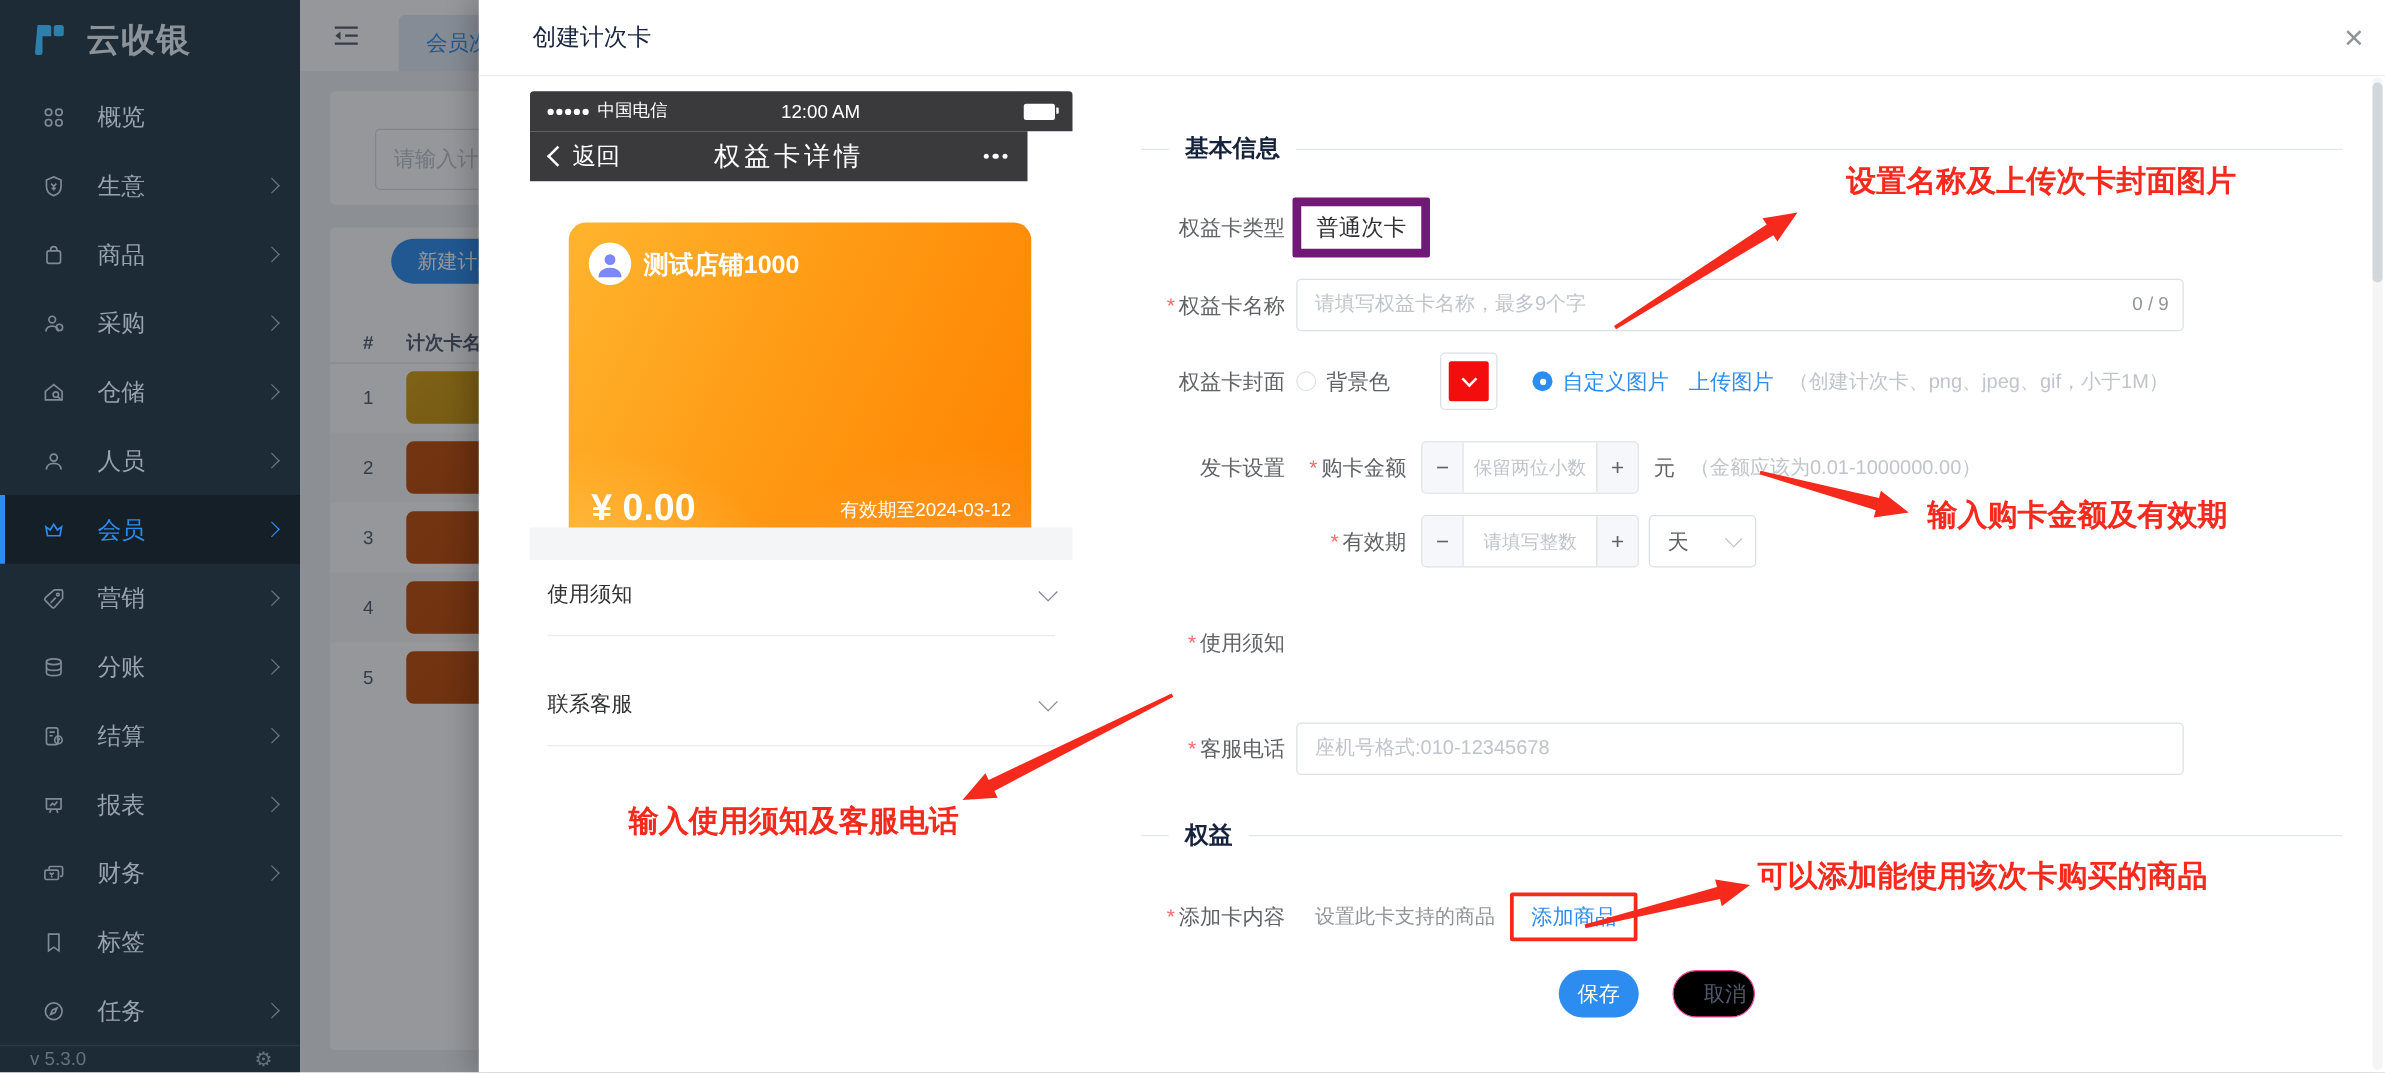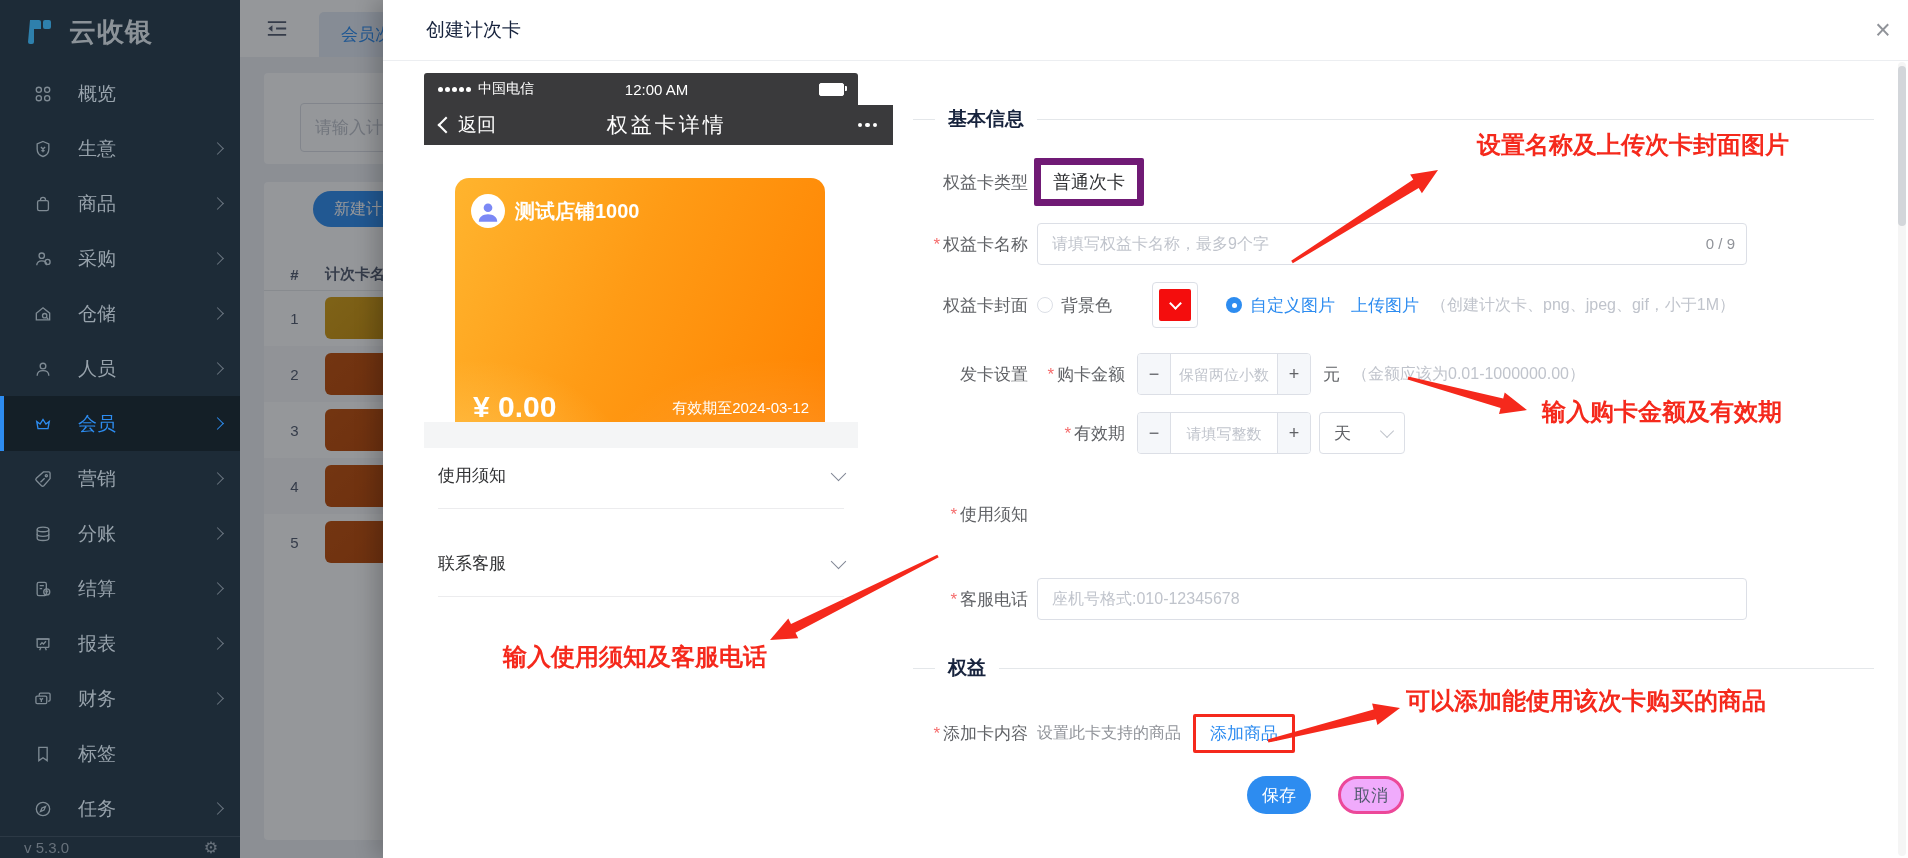--- a/index.html
+++ b/index.html
@@ -50,21 +50,21 @@
   .scrollthumb{position:absolute;right:2px;top:66px;width:8px;height:160px;background:#d3d6da;border-radius:4px;cursor:pointer;}
 
   
   .pstatus{position:absolute;left:41px;top:73px;width:434px;height:32px;background:#3a3a3c;border-radius:3px 3px 0 0;display:flex;align-items:center;color:#fff;padding:0 14px;box-sizing:border-box;}
   .sigdots{display:flex;gap:2px;margin-right:7px;}
   .sigdots i{width:5px;height:5px;border-radius:50%;background:#fff;}
   .carrier{font-size:14px;}
   .ptime{flex:1;text-align:center;font-size:15px;margin-left:-40px;}
   .batt{width:23px;height:11px;border:1px solid #fff;border-radius:2px;background:#fff;position:relative;}
   .batt::after{content:"";position:absolute;right:-4px;top:2.5px;width:2.5px;height:5px;background:#fff;border-radius:0 1px 1px 0;}
-  .pnav{position:absolute;left:41px;top:105px;width:469px;height:40px;background:#3a3a3c;display:flex;align-items:center;color:#fff;padding:0 16px;box-sizing:border-box;}
+  .pnav{position:absolute;left:41px;top:105px;width:398px;height:40px;background:#3a3a3c;display:flex;align-items:center;color:#fff;padding:0 16px;box-sizing:border-box;}
   .back{display:flex;align-items:center;gap:6px;font-size:19px;cursor:pointer;}
   .chevl{width:10px;height:10px;border-left:2.5px solid #fff;border-bottom:2.5px solid #fff;transform:rotate(45deg);}
   .pnavtitle{flex:1;text-align:center;font-size:21px;letter-spacing:3px;margin-left:-20px;}
   .moredots{display:flex;gap:3px;cursor:pointer;}
   .moredots i{width:4.5px;height:4.5px;border-radius:50%;background:#fff;}
 
   .vipcard{position:absolute;left:72px;top:178px;width:370px;height:268px;border-radius:14px;background:linear-gradient(115deg,#ffb42e,#ff9b15 45%,#ff8200);overflow:hidden;}
   .vipcard::before{content:"";position:absolute;inset:0;background:radial-gradient(90% 80% at 90% 115%,rgba(255,255,255,0.16),transparent 60%),radial-gradient(60% 60% at 5% 110%,rgba(255,220,120,0.5),transparent 70%);}
   .vhead{position:absolute;left:16px;top:16px;display:flex;align-items:center;gap:10px;}
   .avatar{width:34px;height:34px;border-radius:50%;background:#fff;overflow:hidden;display:flex;align-items:center;justify-content:center;}
@@ -105,25 +105,25 @@
   .stepbtn.minus{border-right:1px solid #dcdfe6;}
   .stepbtn.plus{border-left:1px solid #dcdfe6;}
   .stepin{flex:1;border:none;min-width:0;text-align:center;font-size:15px;color:#303133;font-family:inherit;outline:none;}
   .unit{color:#606266;font-size:17px;margin-left:12px;}
   .select{width:86px;height:42px;border:1px solid #dcdfe6;border-radius:4px;box-sizing:border-box;display:flex;align-items:center;justify-content:space-between;padding:0 12px 0 14px;margin-left:8px;color:#606266;font-size:17px;cursor:pointer;}
   .chevg{width:9px;height:9px;border-right:1.5px solid #c0c4cc;border-bottom:1.5px solid #c0c4cc;transform:rotate(45deg);margin-top:-4px;}
   .tareawrap{position:relative;margin-left:9px;width:710px;}
   .tarea{width:100%;height:67px;border:1px solid #dcdfe6;border-radius:4px;box-sizing:border-box;padding:10px 14px;font-size:16px;color:#303133;font-family:inherit;resize:none;display:block;}
   .tcounter{position:absolute;right:12px;bottom:8px;color:#909399;font-size:15px;}
   .rhandle{position:absolute;right:2px;bottom:2px;width:10px;height:10px;background:linear-gradient(135deg,transparent 50%,#bbb 50%,#bbb 56%,transparent 56%,transparent 70%,#bbb 70%,#bbb 76%,transparent 76%);}
-  .hint{color:#909399;font-size:16px;margin-left:9px;}
+  .hint{color:#909399;font-size:16px;margin-left:24px;}
   .addbox{border:3px solid #f5291c;border-radius:2px;padding:5px 14px;margin-left:12px;}
   .btnrow{position:absolute;left:864px;top:776px;display:flex;gap:27px;}
   .savebtn{width:64px;height:38px;background:#2d8cf0;color:#fff;border:none;border-radius:19px;font-size:17px;font-family:inherit;cursor:pointer;}
-  .cancelbtn{width:66px;height:38px;background:#f0abfc;color:#515a6e;border:3px solid #ec4899;border-radius:19px;font-size:17px;font-family:inherit;cursor:pointer;}
+  .cancelbtn{width:66px;height:38px;background:#000000;color:#515a6e;border:1px solid #ec4899;border-radius:19px;font-size:17px;font-family:inherit;cursor:pointer;text-align:right;}
 
   .anno{position:absolute;color:#f5291c;font-size:24px;font-weight:bold;white-space:nowrap;z-index:62;}
   #arrows{position:absolute;left:0;top:0;width:1908px;height:858px;z-index:61;pointer-events:none;}
 </style>
 </head>
 <body>
 
 <div id="stage">
 
   <div class="sidebar">

